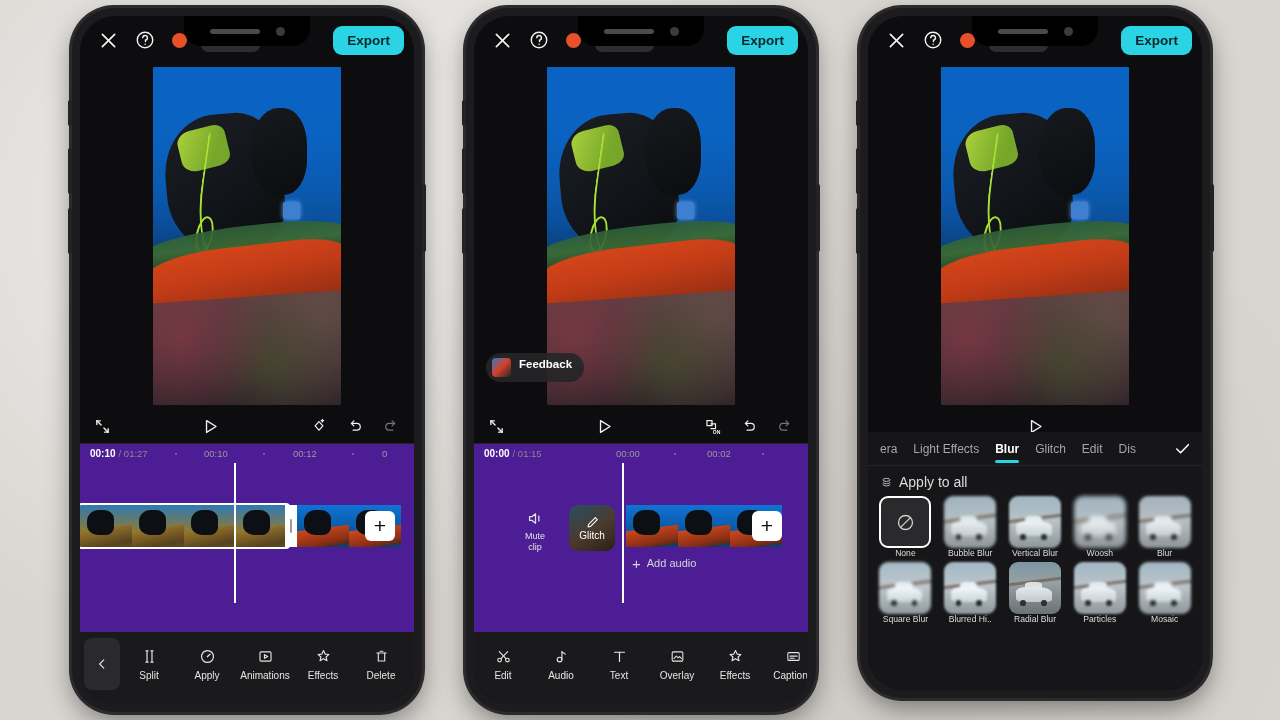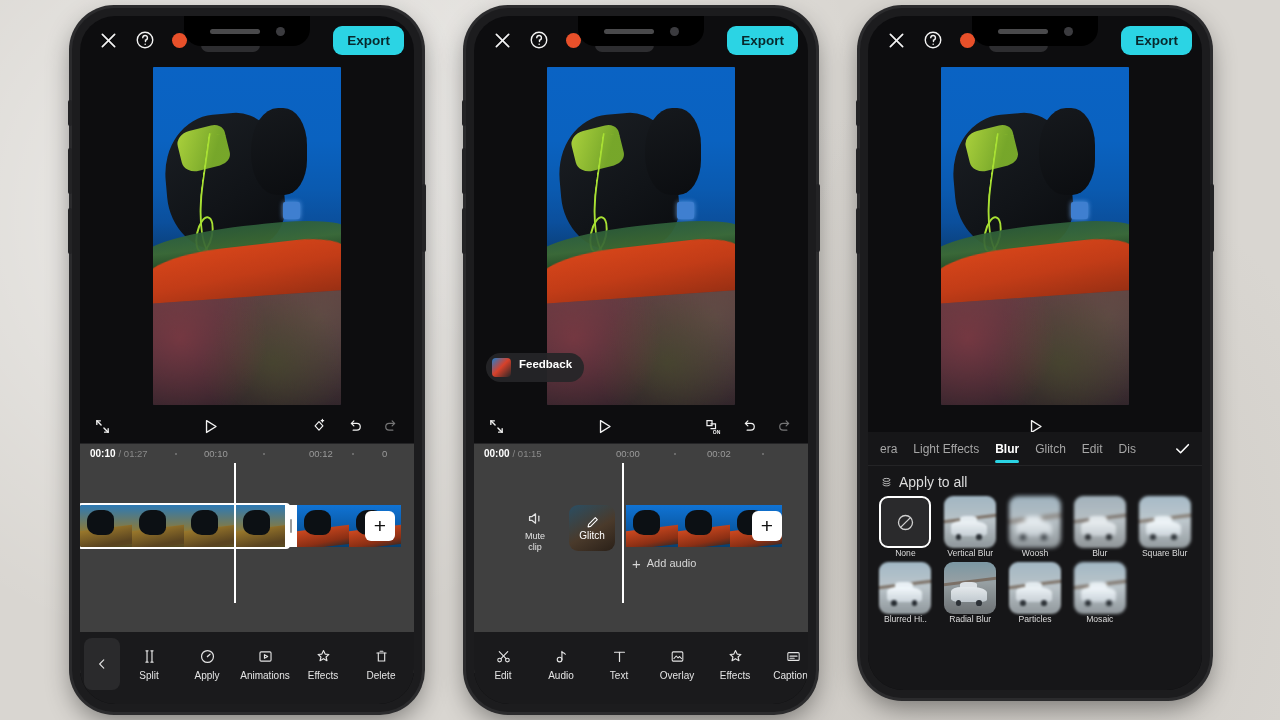--- a/index.html
+++ b/index.html
@@ -191,21 +191,21 @@
     height: 34px;
     padding: 0 14px;
     margin-top: 4px;
     color: #dcdcdc;
   }
   .player-bar .left { display: flex; }
   .player-bar .mid { flex: 1; display: flex; justify-content: center; }
   .player-bar .right { display: flex; align-items: center; gap: 18px; }
 
   
-  .timeline { position: relative; background: #404040; }
+  .timeline { position: relative; background: #4c1d95; }
   .ruler {
     position: relative;
     height: 20px;
     display: flex; align-items: center;
     font-size: 9.5px;
     color: #9b9b9b;
     padding-left: 10px;
     border-top: 1px solid #242426;
   }
   .ruler .cur { color: #fff; font-weight: 700; font-size: 10px; }
@@ -496,21 +496,21 @@
       </span>
     </div>
 
     <div class="timeline" style="height:230px;">
       <div class="ruler">
         <span class="cur">00:10</span>
         <span class="tot">/&nbsp;<span>01:27</span></span>
         <span class="dot" style="left:95px;"></span>
         <span class="tick" style="left:124px;">00:10</span>
         <span class="dot" style="left:183px;"></span>
-        <span class="tick" style="left:229px;">00:12</span>
+        <span class="tick" style="left:213px;">00:12</span>
         <span class="dot" style="left:272px;"></span>
         <span class="tick" style="left:302px;">0</span>
       </div>
       <div class="track-area">
         <div class="playhead" style="left:154px; top:0; height:140px;"></div>
 
         <div class="strip selected" style="left:0px; top:42px; width:208px;">
           <div class="thumb warm">
               <span class="t-sea"></span>
               <span class="t-reef"></span>
@@ -871,20 +871,30 @@
         <div class="fx-cell">
           <div class="fx-thumb none">
             <svg width="21" height="21" viewBox="0 0 24 24" fill="none" stroke="#cfcfcf" stroke-width="1.5">
                 <circle cx="12" cy="12" r="8"></circle>
                 <line x1="6.4" y1="17.6" x2="17.6" y2="6.4"></line>
               </svg>
           </div>
           <span class="fx-label">None</span>
         </div>
         <div class="fx-cell">
+          <div class="fx-thumb b1">
+              <span class="road"></span>
+              <span class="cabin"></span>
+              <span class="car"></span>
+              <span class="wheel w1"></span>
+              <span class="wheel w2"></span>
+            </div>
+          <span class="fx-label">Bubble Blur</span>
+        </div>
+        <div class="fx-cell">
           <div class="fx-thumb b2">
               <span class="road"></span>
               <span class="cabin"></span>
               <span class="car"></span>
               <span class="wheel w1"></span>
               <span class="wheel w2"></span>
             </div>
           <span class="fx-label">Vertical Blur</span>
         </div>
         <div class="fx-cell">

